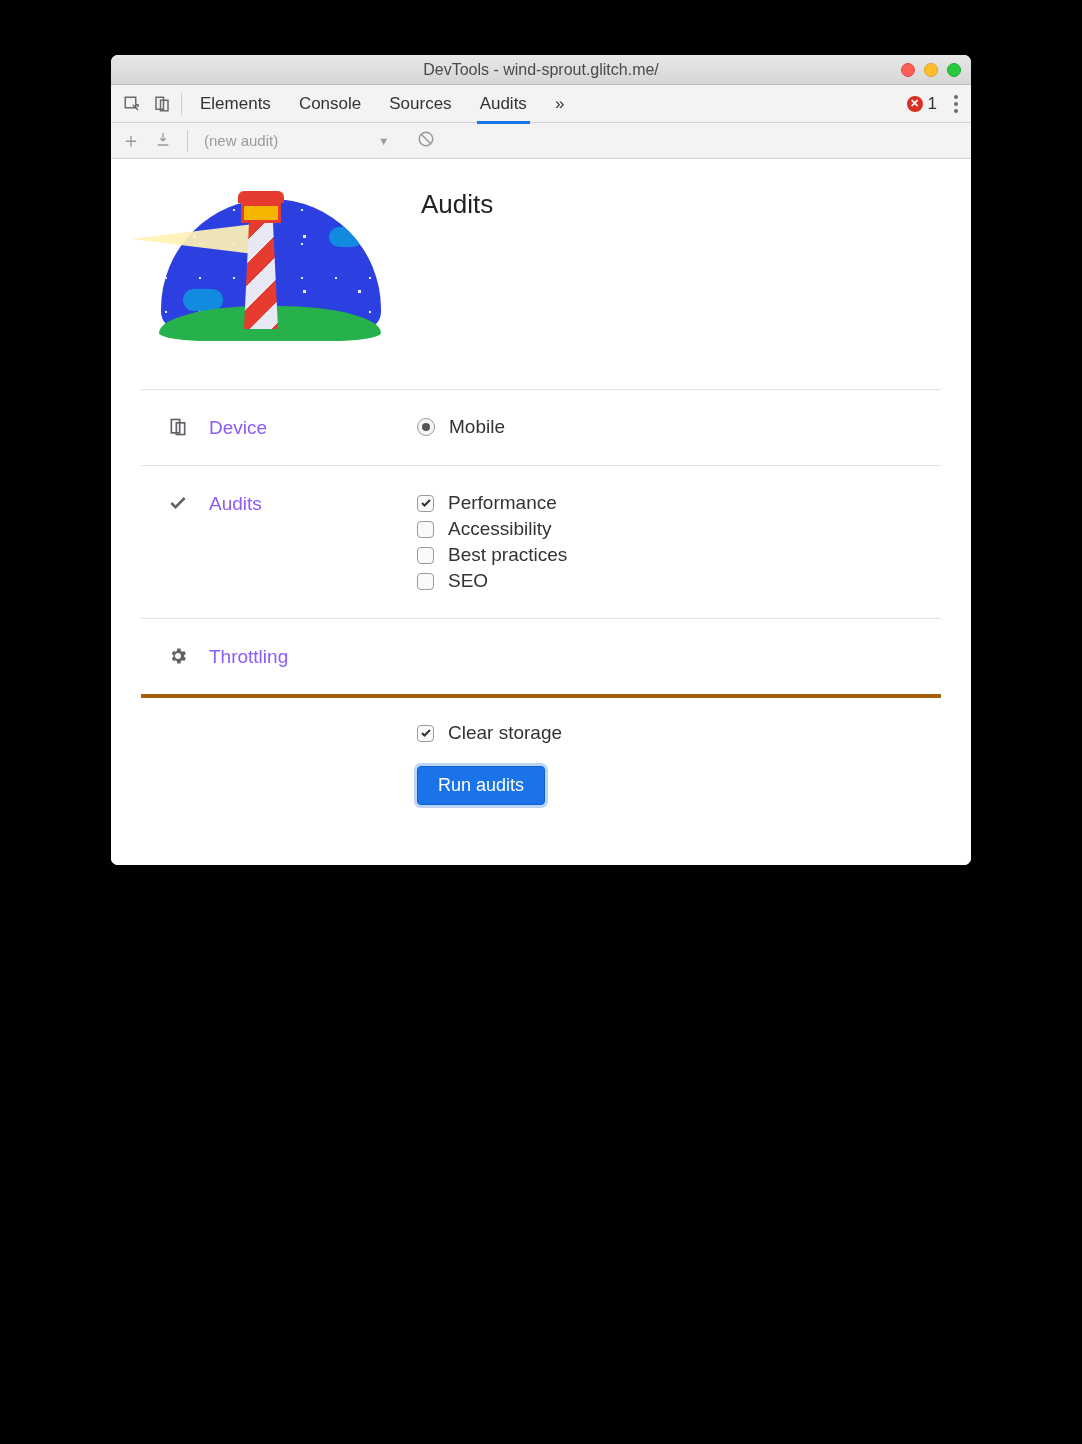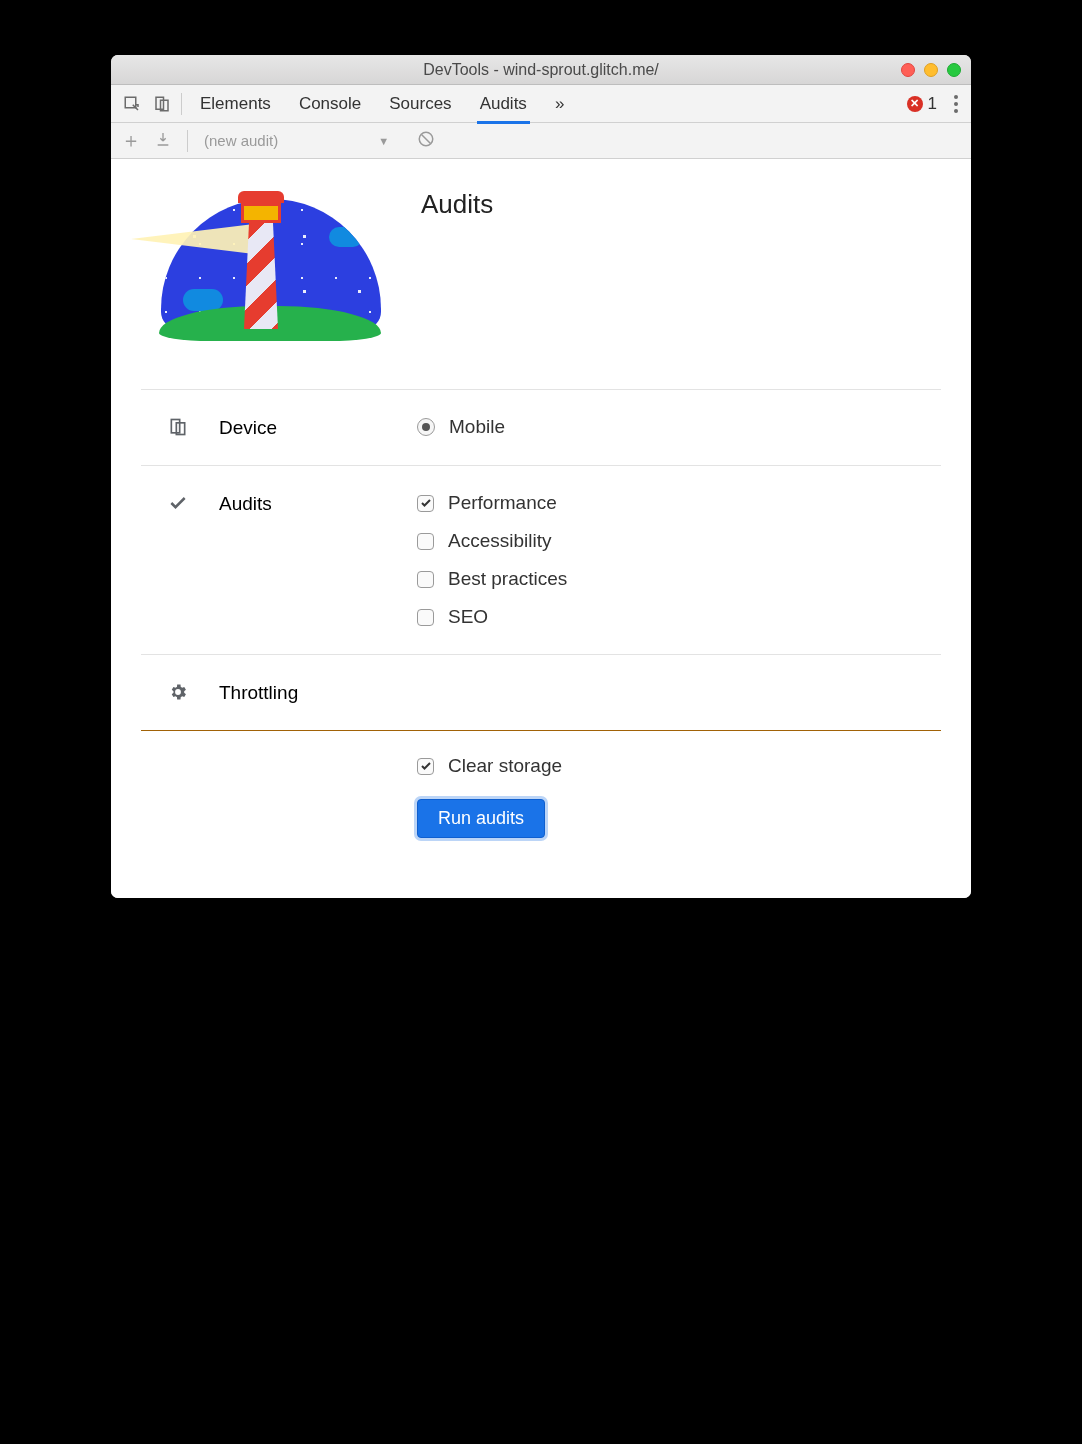--- a/index.html
+++ b/index.html
@@ -126,39 +126,39 @@
     border-bottom:16px solid transparent;
     border-right:132px solid #fff2b5;
     opacity:.92;
   }
 
   .hero-text h1 { font-size:26px; font-weight:400; color:#222; margin-bottom:14px;}
   .hero-text p  { font-size:18px; line-height:1.55; color:#5f6368;}
   .hero-text a  { color:#1a73e8; text-decoration:underline; }
 
   .section { border-top:1px solid #e3e3e3; padding:26px 0 26px 26px; display:flex; }
-  .sec-label { width:250px; display:flex; align-items:flex-start; gap:30px;
-               font-size:19px; color:#000000; padding-top:1px;}
+  .sec-label { width:250px; display:flex; align-items:flex-start; gap:20px;
+               font-size:19px; color:#8b5cf6; padding-top:1px;}
   .sec-label .icn { color:#5f6368; width:22px; display:flex; justify-content:center;}
-  .options { flex:1; display:flex; flex-direction:column; gap:16px; }
+  .options { flex:1; display:flex; flex-direction:column; gap:4px; }
   .opt { display:flex; align-items:center; gap:14px; font-size:19px; color:#333; }
   .radio {
     width:18px; height:18px; border-radius:50%; border:1px solid #9a9a9a;
     display:flex; align-items:center; justify-content:center; background:#f6f6f6;
   }
   .radio.checked::after { content:""; width:8px; height:8px; border-radius:50%; background:#555;}
   .check {
     width:17px; height:17px; border:1px solid #9a9a9a; border-radius:4px; background:#fafafa;
     display:flex; align-items:center; justify-content:center;
   }
   .check.checked { background:#fafafa; }
   .check.checked svg { display:block; }
   .check svg { display:none; width:12px; height:12px; }
 
-  .run-row { border-top:1px solid #a16207; padding:24px 0 10px 276px; display:flex; flex-direction:column; gap:22px;}
+  .run-row { border-top:4px solid #a16207; padding:24px 0 10px 276px; display:flex; flex-direction:column; gap:22px;}
   .run-btn {
     padding:8px 20px; font-size:18px; color:#fff; background:#1a73e8;
     border:1px solid #0f5fcf; border-radius:4px; cursor:pointer;
     box-shadow: 0 0 0 3px #bcd5f7;
     align-self:flex-start;
   }
 </style>
 </head>
 <body>
 

